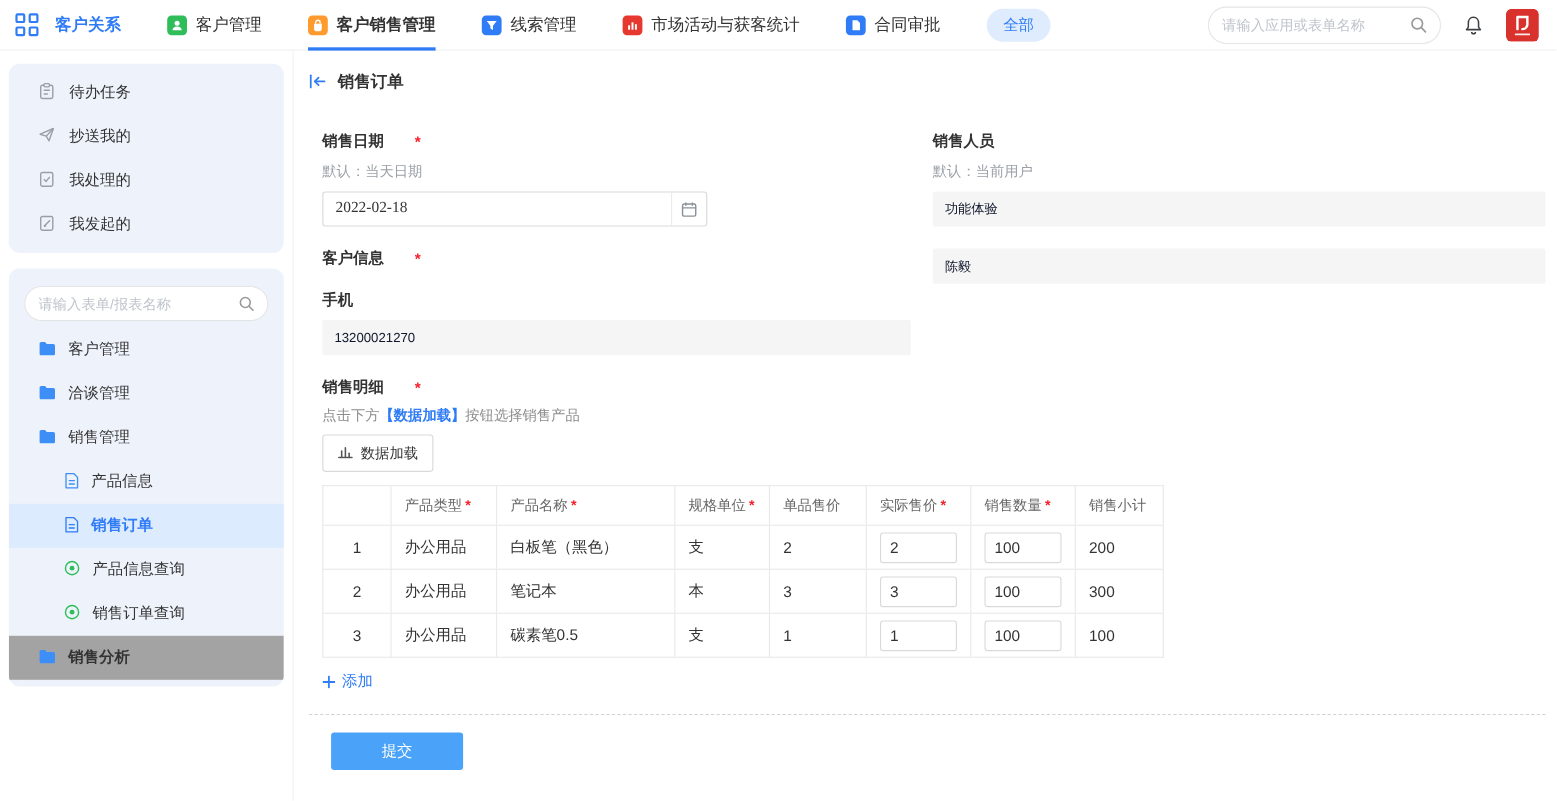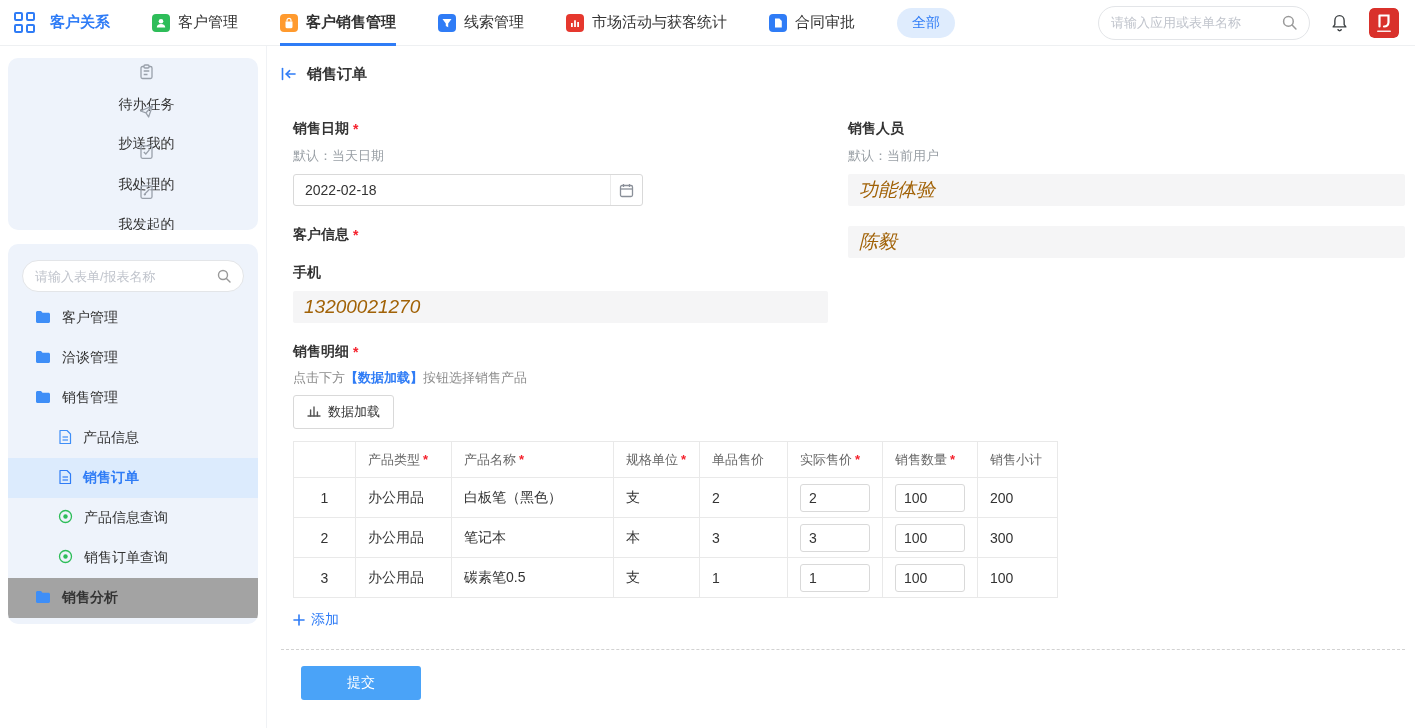--- a/index.html
+++ b/index.html
@@ -35,53 +35,53 @@
   .top-search input { border: none; outline: none; flex: 1; font-size: 13px; color: #333;
                 background: transparent; font-family: inherit; min-width: 0; }
   .top-search input::placeholder { color: #c0c4cc; }
   .icon-btn { cursor: pointer; display: flex; align-items: center; }
   .avatar { width: 30px; height: 30px; border-radius: 5px; overflow: hidden; cursor: pointer; flex: none; }
   
   .layout { display: flex; height: 682px; }
   .sidebar { width: 266px; flex: none; padding: 12px 8px 0 8px; }
   .panel { background: #eef3fb; border-radius: 10px; padding: 6px 0; margin-bottom: 14px; overflow: hidden; }
   .task-item { height: 40px; display: flex; align-items: center; gap: 13px;
-               padding-left: 27px; font-size: 14px; color: #333; cursor: pointer; flex-direction: column; }
+               padding-left: 27px; font-size: 14px; color: #333; cursor: pointer; }
   .side-search { margin: 10px 14px 6px; height: 32px; background: #fff; border: 1px solid #e3e5e8;
                  border-radius: 16px; display: flex; align-items: center; padding: 0 12px; justify-content: center; }
   .side-search input { border: none; outline: none; flex: 1; font-size: 13px; color: #333;
                  background: transparent; font-family: inherit; min-width: 0; }
   .side-search input::placeholder { color: #c0c4cc; }
   .tree-item { height: 40px; display: flex; align-items: center; gap: 11px; font-size: 14px;
                padding-left: 27px; cursor: pointer; color: #333; }
   .tree-item.child { padding-left: 50px; }
   .tree-item.selected { background: #dcebfd; color: #2F7CF6; font-weight: bold; }
   .tree-item.hovered { background: #a3a3a3; font-weight: bold; }
   
   .main { flex: 1; border-left: 1px solid #f0f2f5; padding: 18px 10px 0 14px; min-width: 0; }
   .page-head { display: flex; align-items: center; gap: 10px; height: 20px; }
   .page-title { font-size: 15px; font-weight: bold; color: #333; }
   .back-btn { display: flex; align-items: center; cursor: pointer; }
   .form { padding: 36px 0 0 12px; }
   .form-grid { display: grid; grid-template-columns: 555px 1fr; }
   .fld { margin-bottom: 20px; }
-  .fld-label { font-size: 14px; font-weight: bold; color: #333; display: flex; align-items: center; }
+  .fld-label { font-size: 14px; font-weight: bold; color: #333; display: flex; align-items: center; gap: 24px; }
   .req { color: #F5222D; margin-left: 4px; font-weight: bold; }
   .hint { color: #9aa0a6; font-size: 13px; margin-top: 9px; }
   .inp-wrap { margin-top: 9px; width: 350px; height: 32px; border: 1px solid #d9d9d9;
               border-radius: 3px; display: flex; align-items: center; background: #fff; }
   .inp-wrap input { flex: 1; border: none; outline: none; padding: 0 11px; font-size: 14px;
-              color: #333; font-family: Liberation Sans, sans-serif; background: transparent; min-width: 0; }
+              color: #333; font-family: Liberation Serif, serif; background: transparent; min-width: 0; }
   .inp-suffix { width: 32px; align-self: stretch; border-left: 1px solid #ebebeb; display: flex;
               align-items: center; justify-content: center; cursor: pointer; }
   .sel-value { flex: 1; padding: 0 11px; font-size: 14px; color: #333; }
   .caret-down { width: 0; height: 0; border-left: 5px solid transparent;
               border-right: 5px solid transparent; border-top: 6px solid #2F7CF6; }
   .ro-field { margin-top: 9px; height: 32px; background: #f5f5f6; border-radius: 2px;
-              display: flex; align-items: center; padding: 0 11px; font-size: 19px; color: #a16207; font-style: italic; }
+              display: flex; align-items: center; padding: 0 11px; font-size: 12px; color: #0f172a; }
   .col-right .ro-field { width: 100%; }
   .ro-phone { width: 535px; }
   
   .detail-hint { margin-top: 8px; font-size: 13px; color: #8c8c8c; }
   .detail-hint .link { color: #2F7CF6; font-weight: bold; cursor: pointer; }
   .load-btn { margin-top: 8px; height: 30px; display: inline-flex; align-items: center; gap: 7px;
               padding: 16px 13px; border: 1px solid #d9d9d9; border-radius: 3px; background: #fff;
               font-size: 13px; color: #333; cursor: pointer; font-family: Liberation Sans, sans-serif; }
   .detail-table { border-collapse: collapse; margin-top: 12px; background: #fff; }
   .detail-table th, .detail-table td { border: 1px solid #e9e9e9; }

